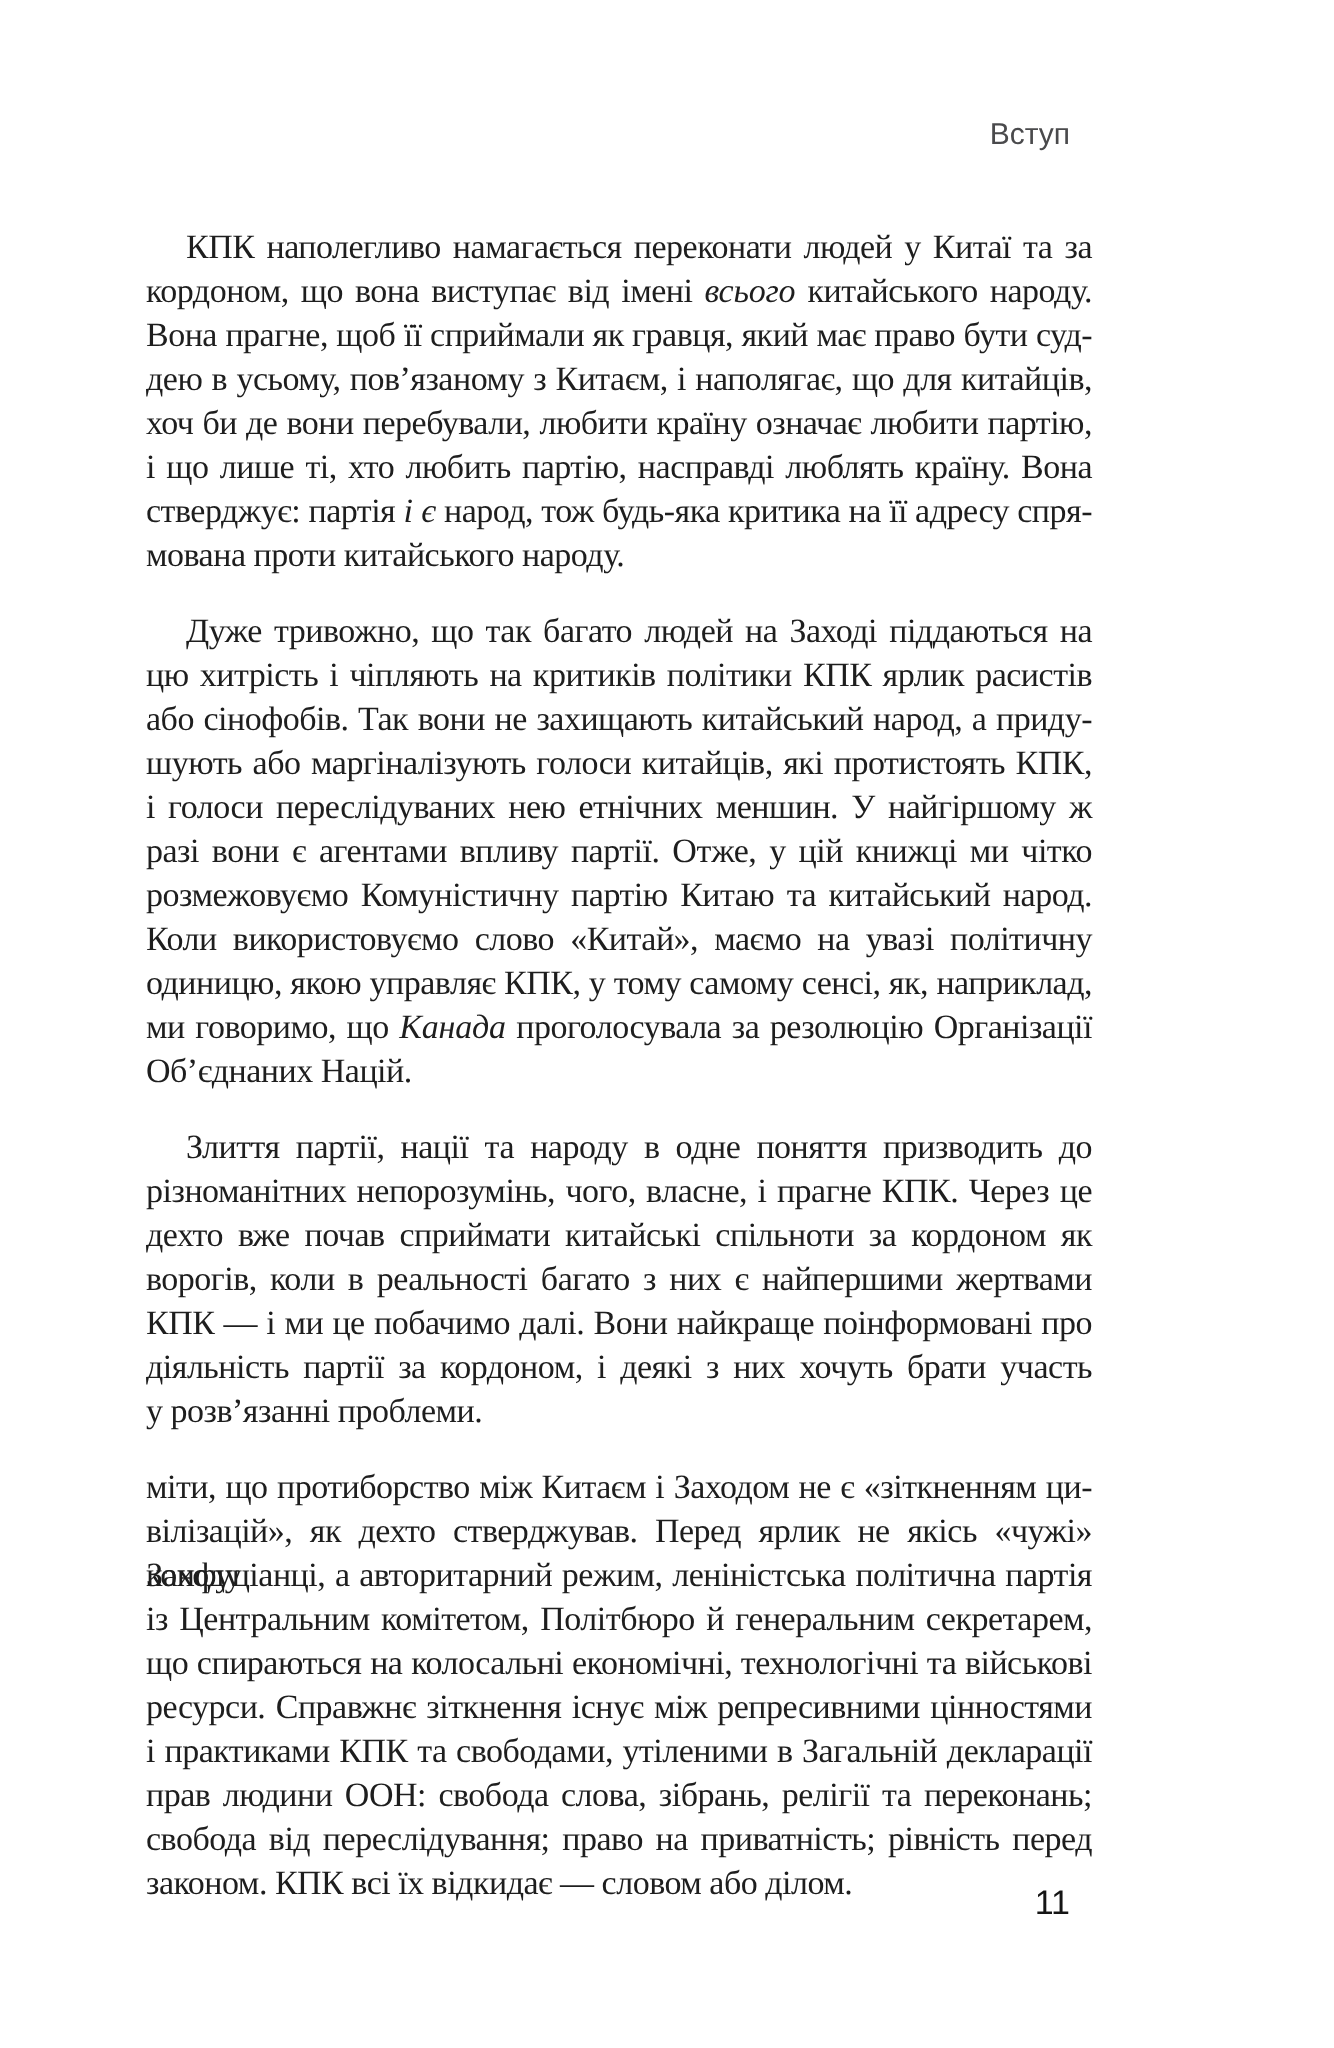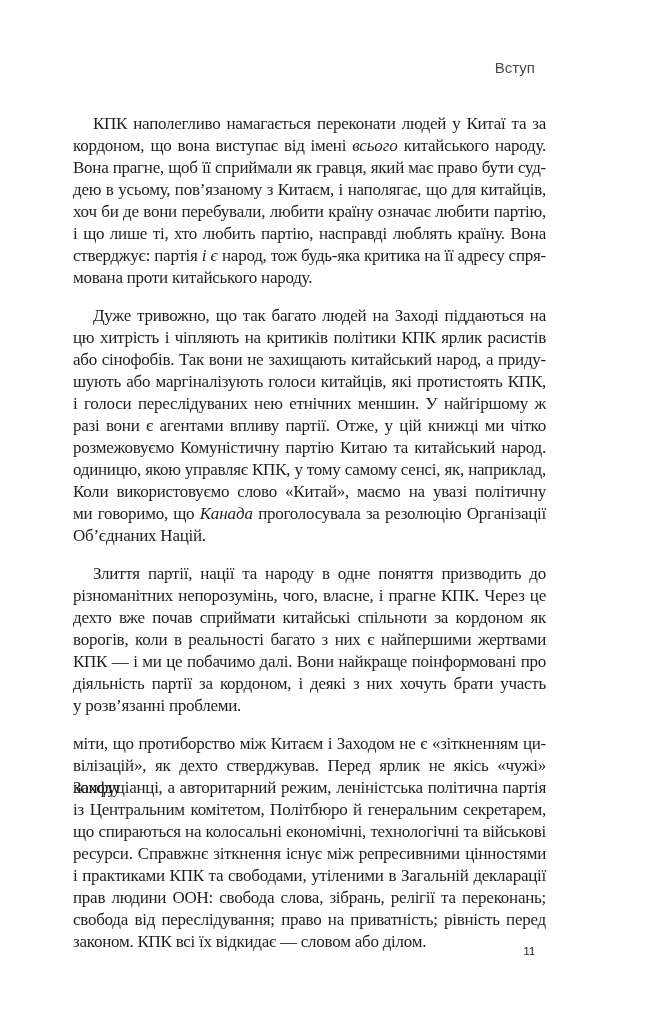--- a/index.html
+++ b/index.html
@@ -53,21 +53,21 @@
   }
   .line em {
     font-style: italic;
     letter-spacing: -0.1px;
   }
   .page-number {
     position: absolute;
     top: 944px;
     right: 132px;
     font-family: "Liberation Sans", sans-serif;
-    font-size: 11px;
+    font-size: 17px;
     line-height: 15px;
     color: #151515;
     text-align: right;
   }
 </style>
 </head>
 <body>
 
 <div class="page">
   <div class="running-head">
@@ -86,22 +86,22 @@
         <div class="line last">мована проти китайського народу.</div>
       </div>
       <div class="para">
         <div class="line first">Дуже тривожно, що так багато людей на Заході піддаються на</div>
         <div class="line">цю хитрість і чіпляють на критиків політики КПК ярлик расистів</div>
         <div class="line">або сінофобів. Так вони не захищають китайський народ, а приду-</div>
         <div class="line">шують або маргіналізують голоси китайців, які протистоять КПК,</div>
         <div class="line">і голоси переслідуваних нею етнічних меншин. У найгіршому ж</div>
         <div class="line">разі вони є агентами впливу партії. Отже, у цій книжці ми чітко</div>
         <div class="line">розмежовуємо Комуністичну партію Китаю та китайський народ.</div>
+        <div class="line">Коли використовуємо слово «Китай», маємо на увазі політичну</div>
         <div class="line">одиницю, якою управляє КПК, у тому самому сенсі, як, наприклад,</div>
-        <div class="line">Коли використовуємо слово «Китай», маємо на увазі політичну</div>
         <div class="line">ми говоримо, що <em>Канада</em> проголосувала за резолюцію Організації</div>
         <div class="line last">Об’єднаних Націй.</div>
       </div>
       <div class="para">
         <div class="line first">Злиття партії, нації та народу в одне поняття призводить до</div>
         <div class="line">різноманітних непорозумінь, чого, власне, і прагне КПК. Через це</div>
         <div class="line">дехто вже почав сприймати китайські спільноти за кордоном як</div>
         <div class="line">ворогів, коли в реальності багато з них є найпершими жертвами</div>
         <div class="line">КПК — і ми це побачимо далі. Вони найкраще поінформовані про</div>
         <div class="line">діяльність партії за кордоном, і деякі з них хочуть брати участь</div>

